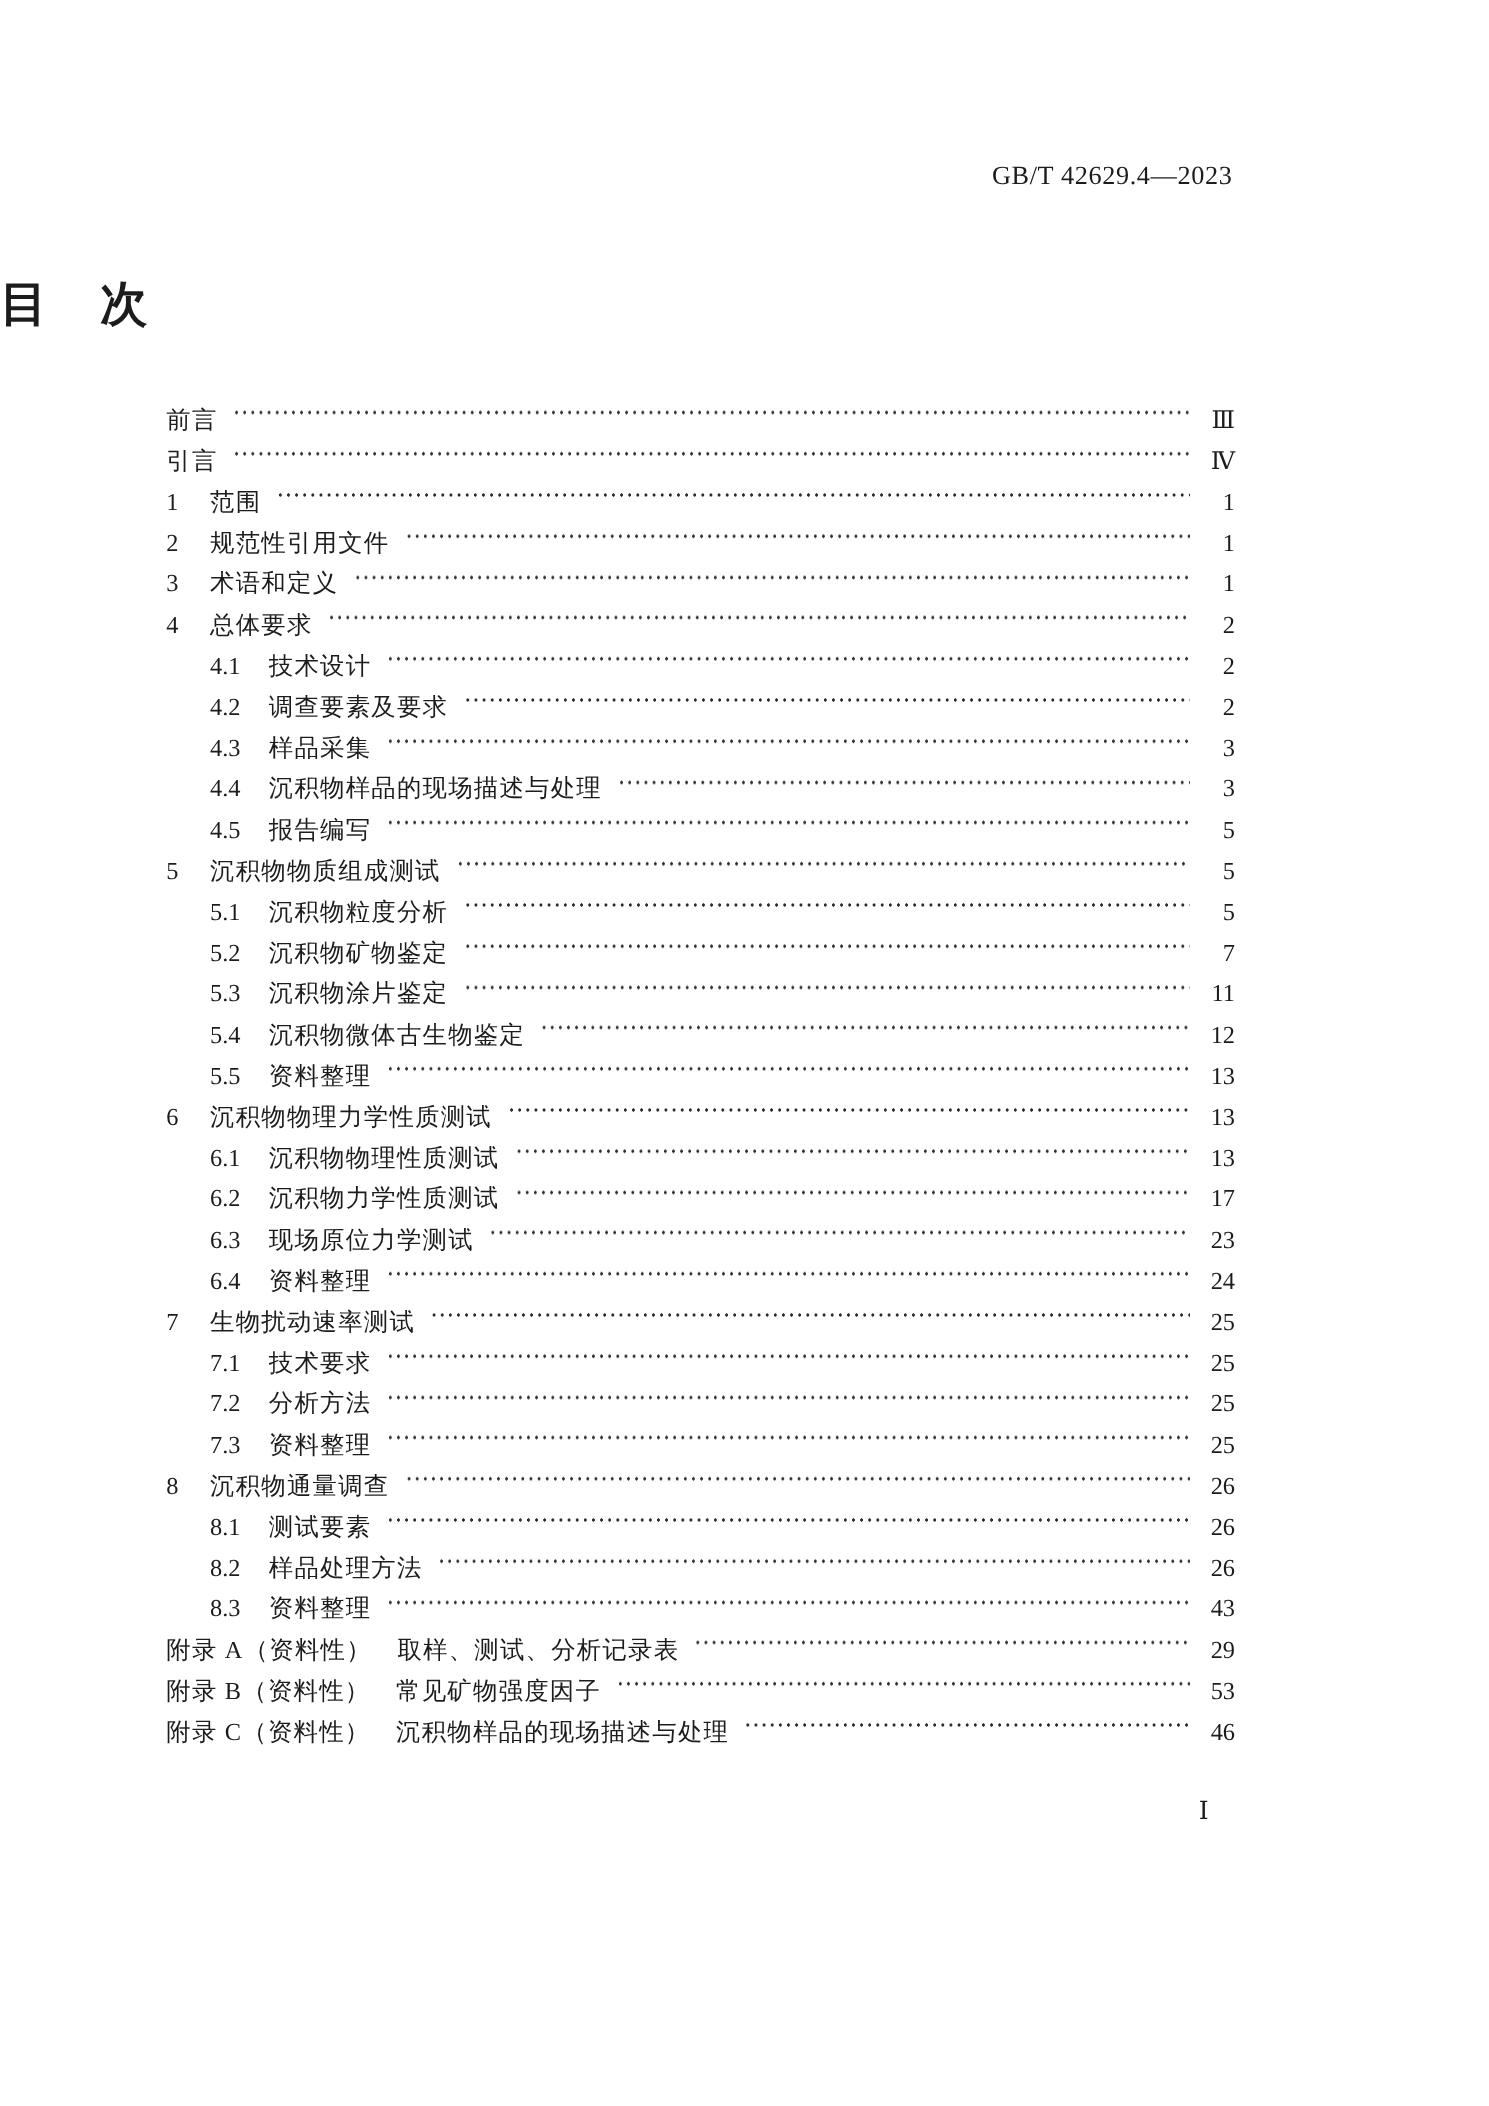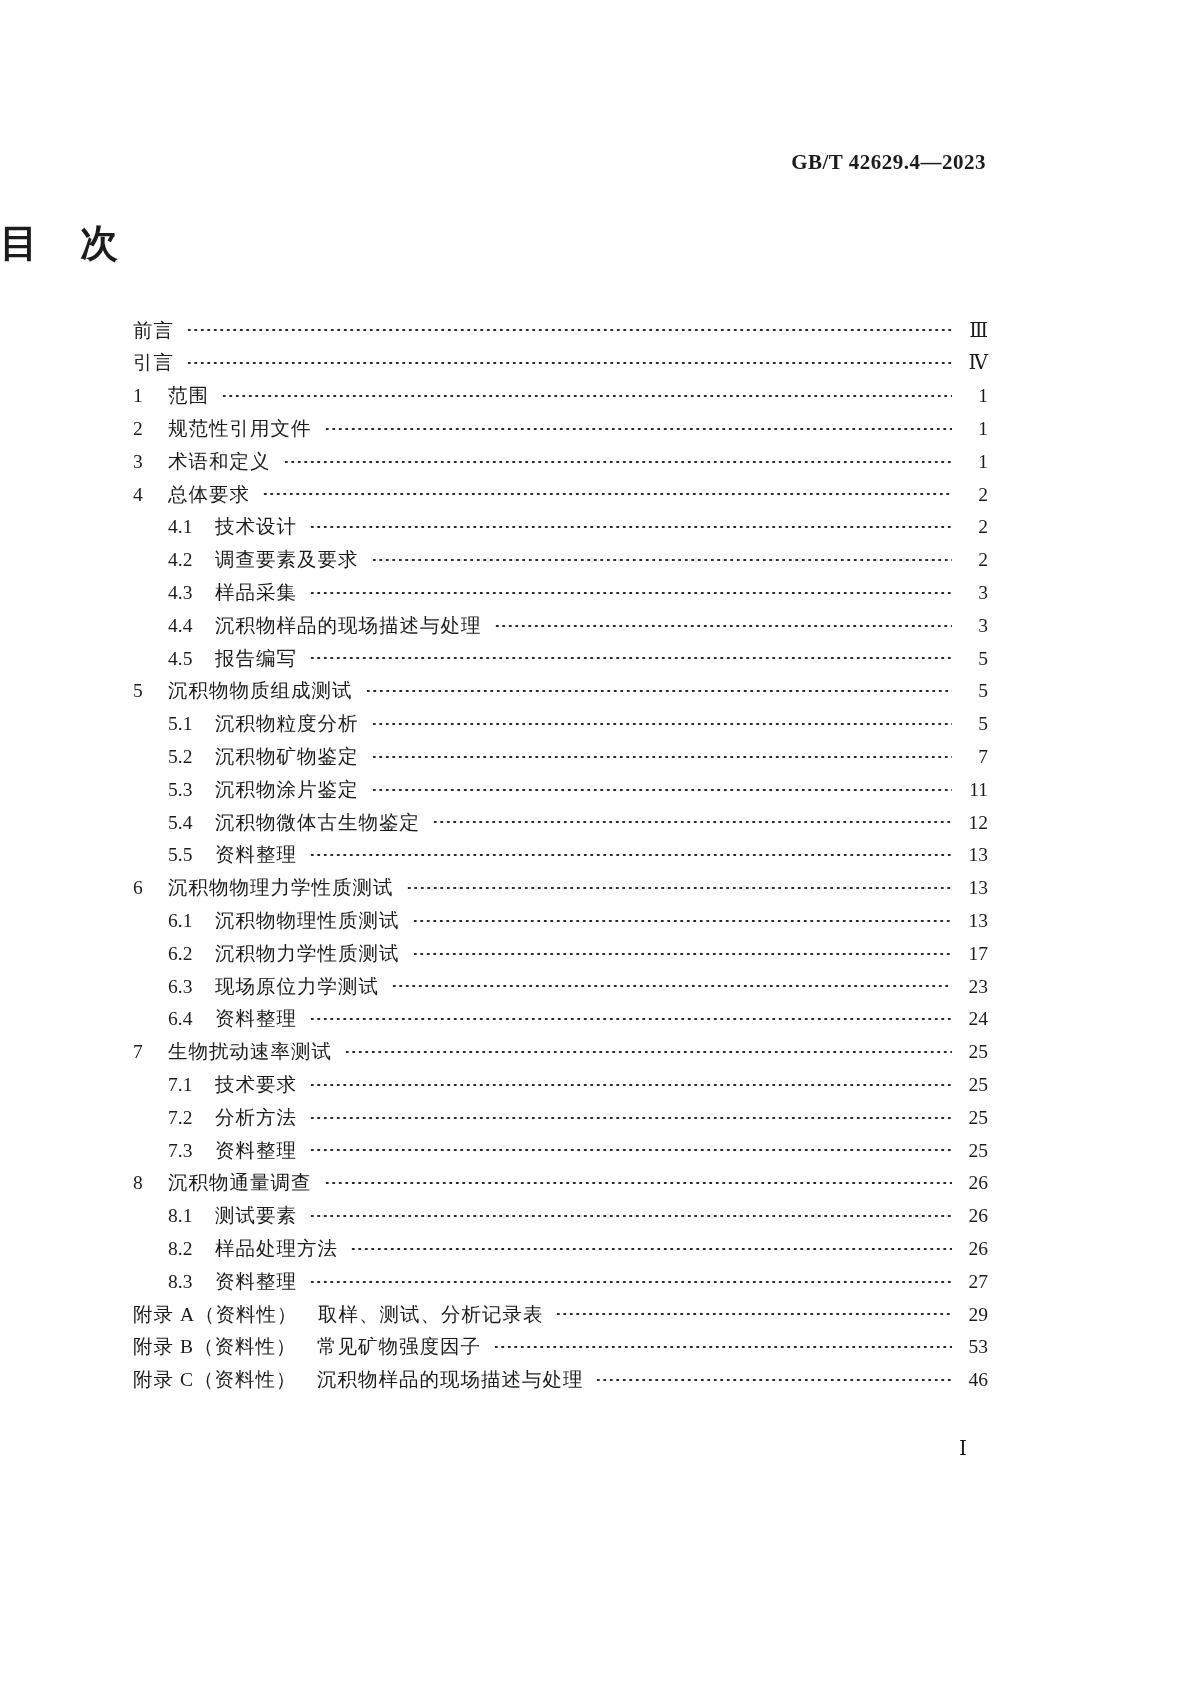--- a/index.html
+++ b/index.html
@@ -15,44 +15,43 @@
     font-family: "Liberation Serif", "DejaVu Serif", serif;
     color: #1c1c1c;
     overflow: hidden;
     box-sizing: border-box;
   }
   .header-ref {
     position: absolute;
     top: 128px;
     right: 205px;
     font-size: 21px;
-    font-weight: 700;
+    font-weight: 400;
     letter-spacing: 0.5px;
     white-space: nowrap;
-    margin-top: 22px;
   }
   .doc-title {
     position: absolute;
     top: 218px;
     left: 0;
     width: 100%;
     font-size: 38px;
     font-weight: 700;
     margin: 0;
     letter-spacing: 2px;
   }
   .toc {
     position: absolute;
     top: 314px;
     left: 133px;
     right: 203px;
   }
   .toc-row {
     display: flex;
-    align-items: center;
+    align-items: flex-end;
     height: 32.8px;
     font-size: 19.5px;
     line-height: 1;
     white-space: nowrap;
   }
   .toc-row.indent {
     padding-left: 35px;
   }
   .toc-row .num {
     display: inline-block;
@@ -264,21 +263,21 @@
       <div class="toc-row indent">
         <span class="num">8.2</span>
         <span class="label">样品处理方法</span>
         <span class="leader"></span>
         <span class="pg">26</span>
       </div>
       <div class="toc-row indent">
         <span class="num">8.3</span>
         <span class="label">资料整理</span>
         <span class="leader"></span>
-        <span class="pg">27</span>
+        <span class="pg">43</span>
       </div>
       <div class="toc-row">
         <span class="label">附录 A（资料性）　取样、测试、分析记录表</span>
         <span class="leader"></span>
         <span class="pg">29</span>
       </div>
       <div class="toc-row">
         <span class="label">附录 B（资料性）　常见矿物强度因子</span>
         <span class="leader"></span>
         <span class="pg">53</span>

